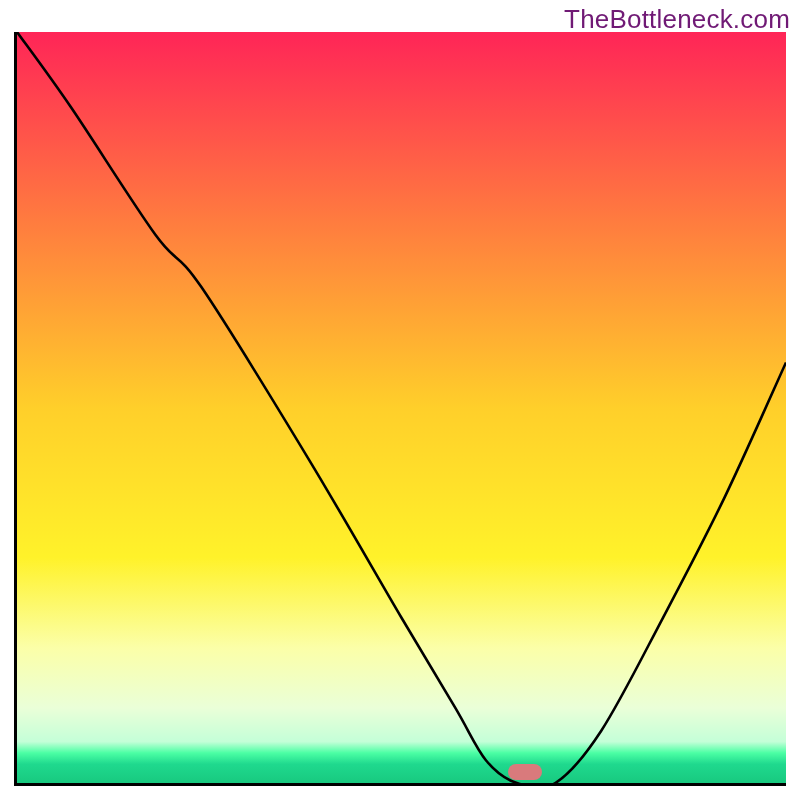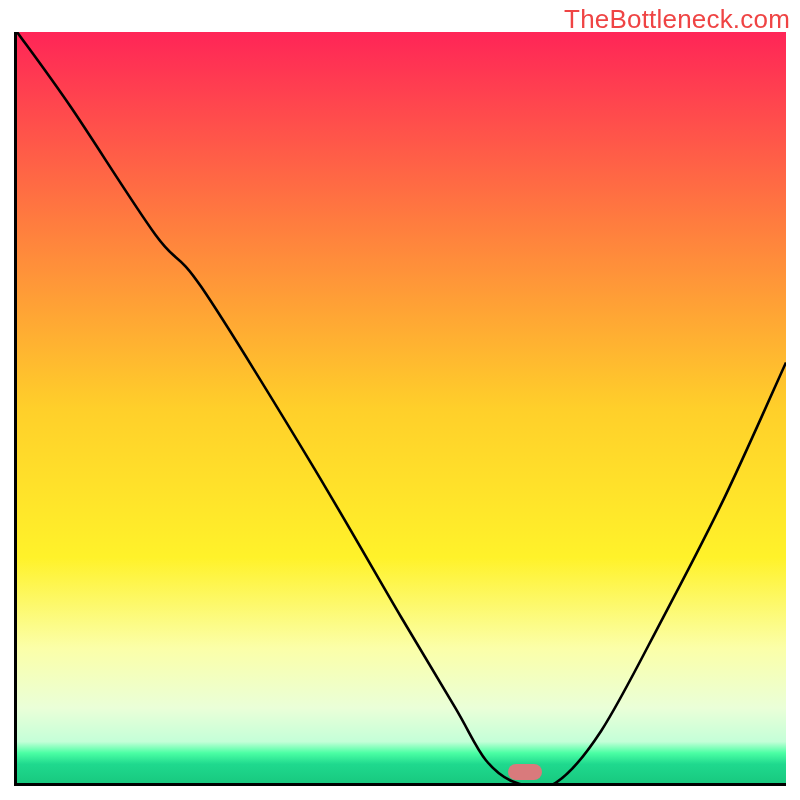--- a/index.html
+++ b/index.html
@@ -15,21 +15,21 @@
     width: 800px;
     height: 800px;
     background: #ffffff;
   }
   .watermark {
     position: absolute;
     top: 4px;
     right: 10px;
     font-size: 26px;
     font-weight: 400;
-    color: #ef4444;
+    color: #701a75;
     letter-spacing: 0.2px;
   }
   .plot-border {
     position: absolute;
     left: 14px;
     top: 32px;
     width: 772px;
     height: 754px;
     border-left: 3px solid #000;
     border-bottom: 3px solid #000;

